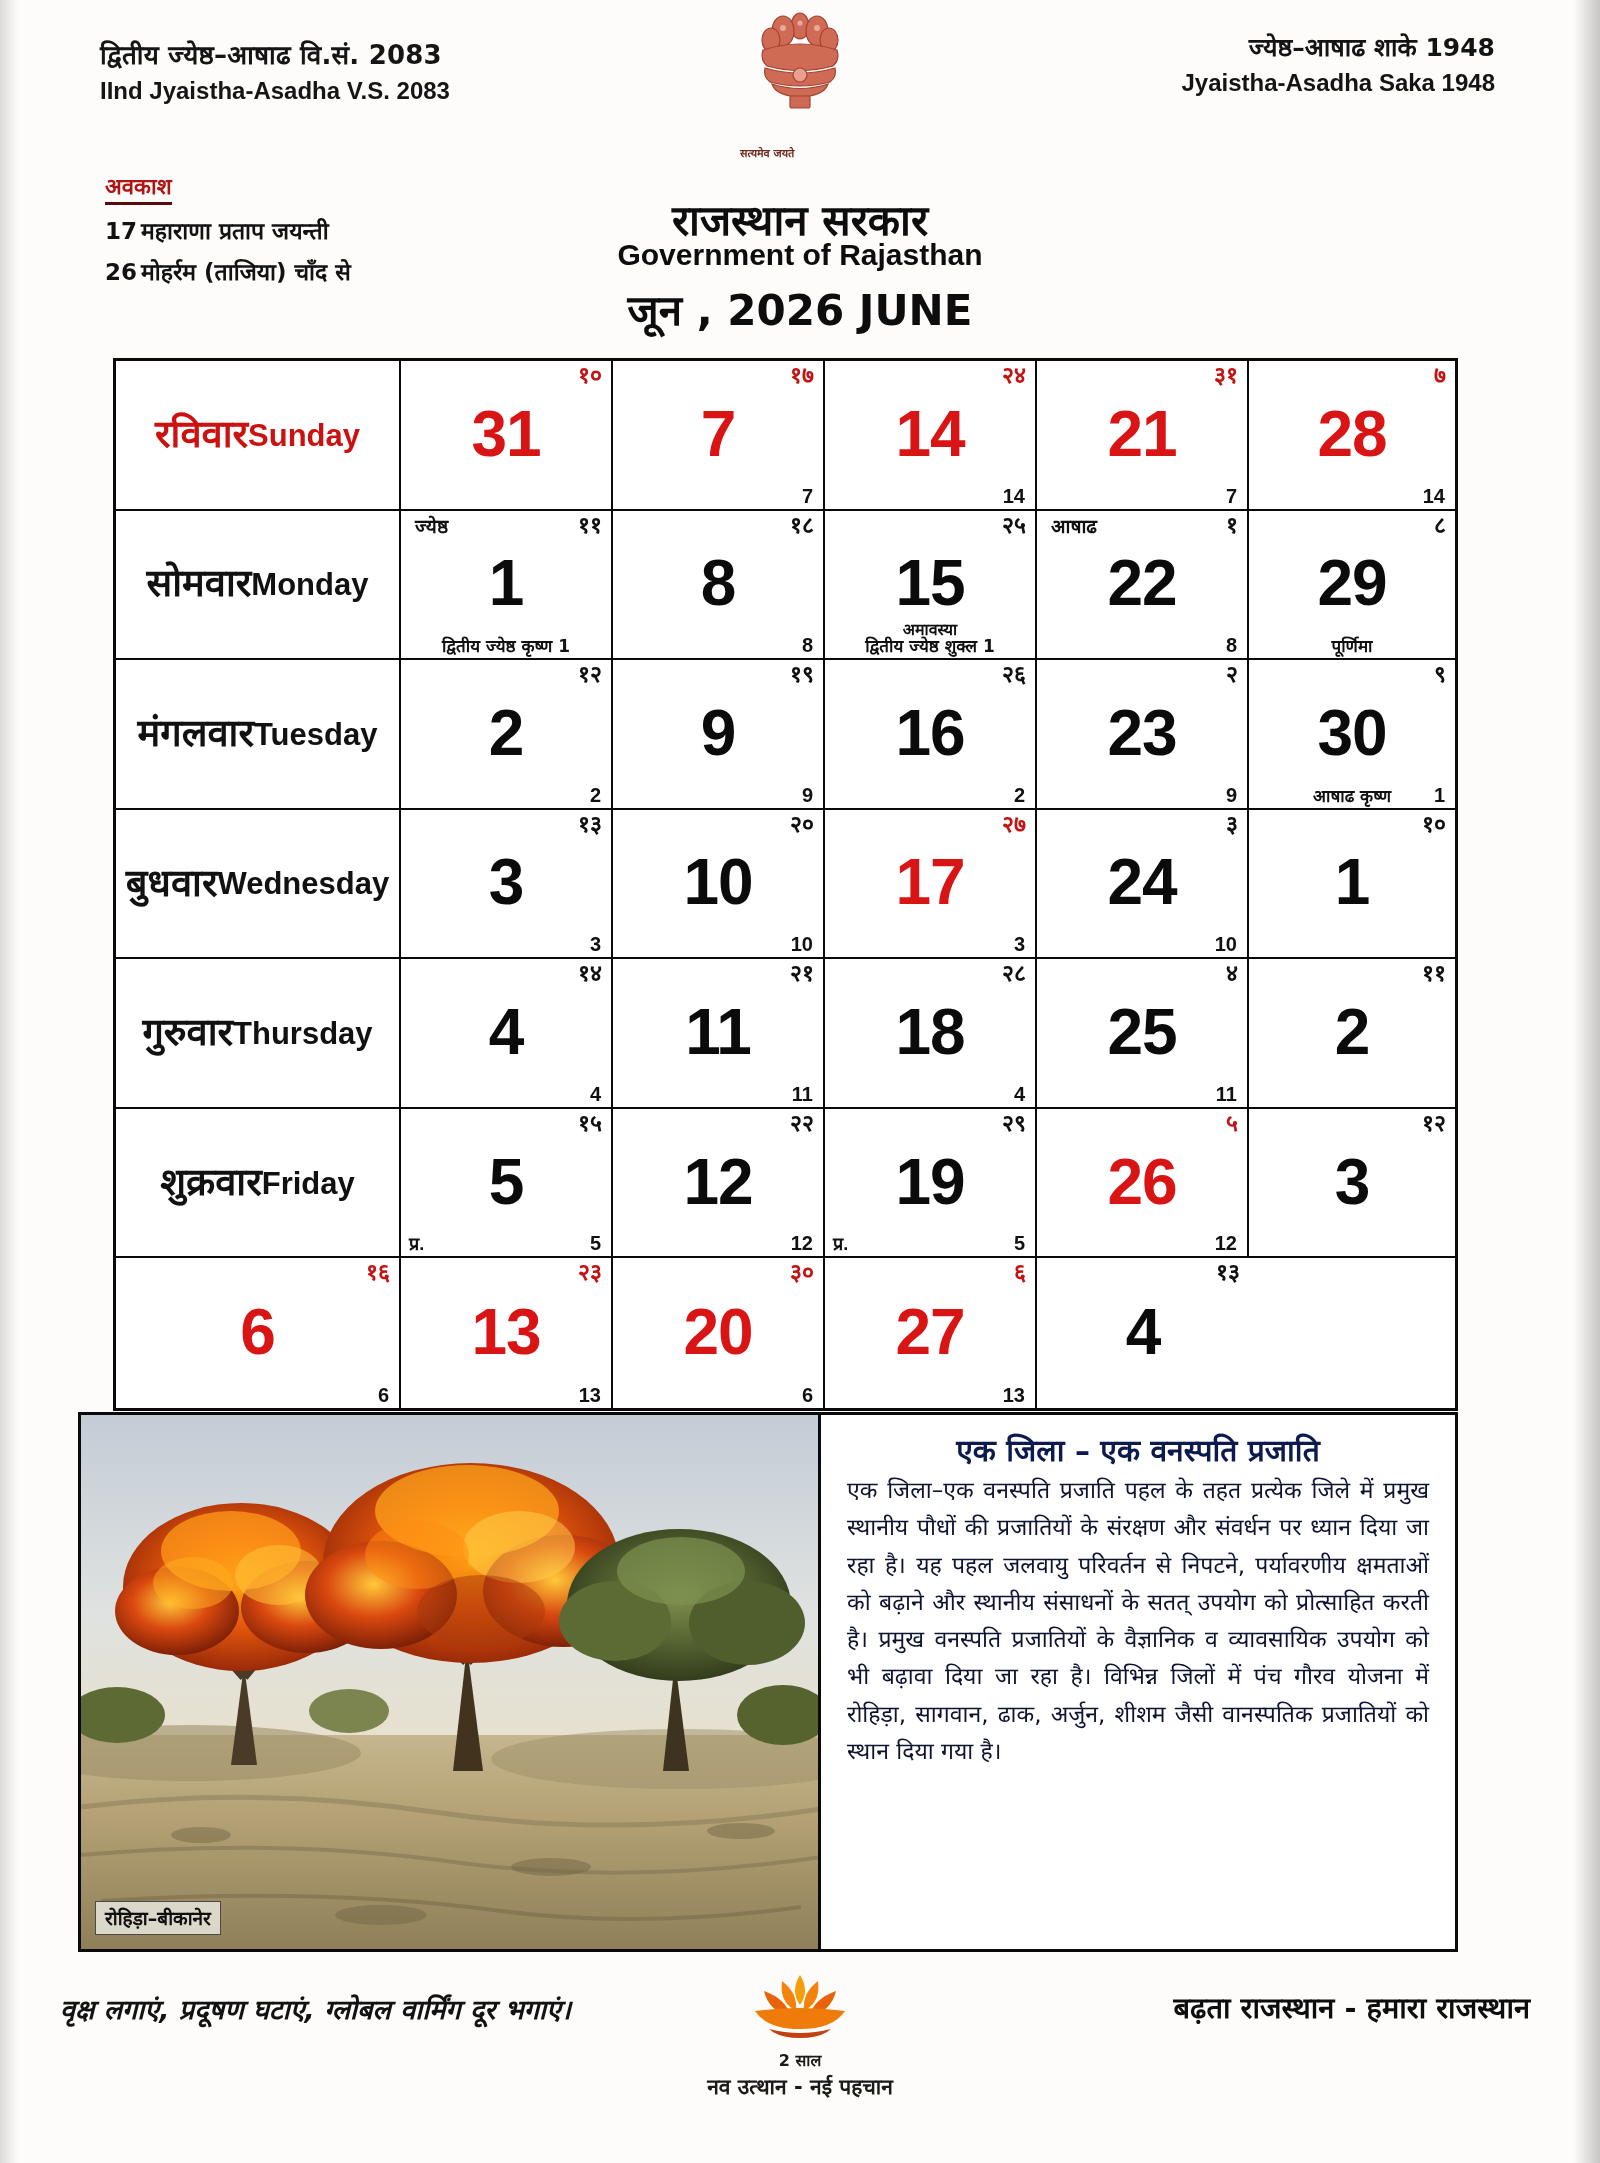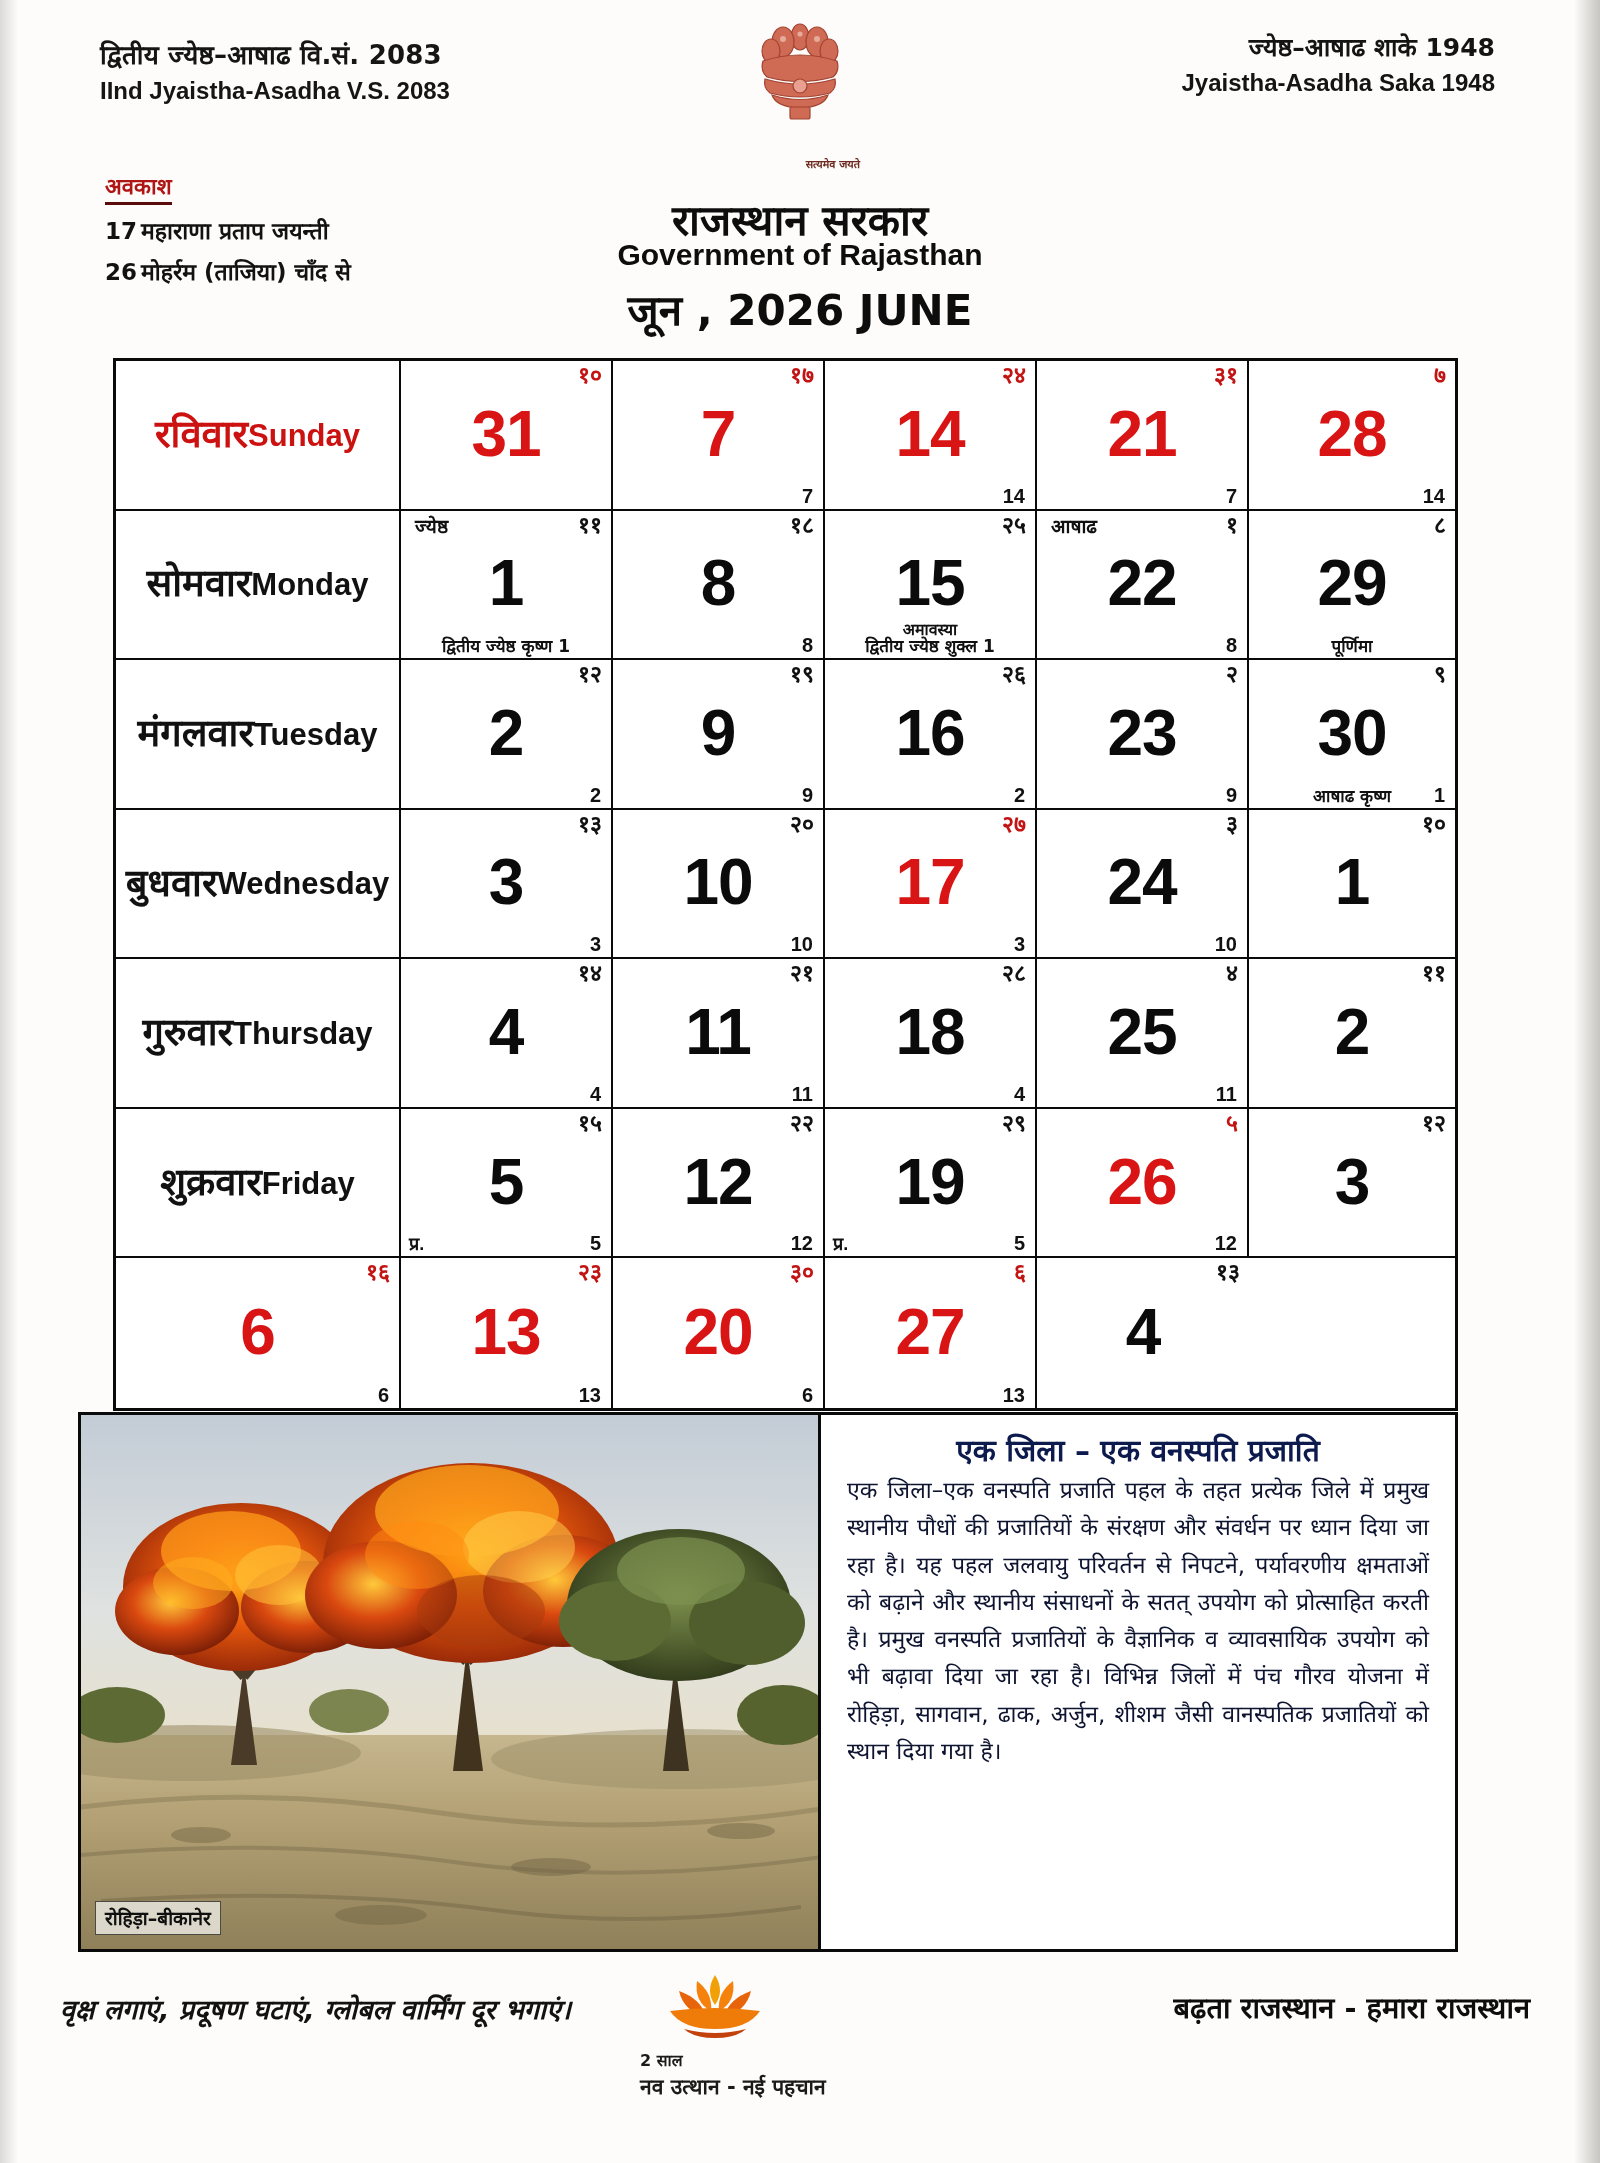--- a/index.html
+++ b/index.html
@@ -51,22 +51,22 @@
     position:absolute;right:105px;top:30px;text-align:right;
     line-height:1.4;
   }
   .saka-hi{
     font-family:"DejaVu Sans",sans-serif;
     font-size:25px;font-weight:bold;color:#141414;
   }
   .saka-en{font-size:24px;font-weight:bold;color:#141414;margin-top:1px;}
 
   .emblem{
-    position:absolute;left:50%;top:15px;transform:translateX(-50%);
-    width:120px;text-align:right;
+    position:absolute;left:50%;top:4px;transform:translateX(-50%);
+    width:120px;text-align:left;
   }
   .emblem svg{display:block;margin:0 auto;}
   .emblem-motto{
     font-family:"DejaVu Sans",sans-serif;
     font-size:11px;font-weight:bold;color:#6d2a20;margin-top:1px;
   }
   .gov-hi{
     position:absolute;left:50%;top:190px;transform:translateX(-50%);
     font-family:"DejaVu Sans",sans-serif;
     font-size:42px;font-weight:bold;color:#0d0d0d;white-space:nowrap;
@@ -207,21 +207,21 @@
     white-space:nowrap;
   }
   .foot-right{
     position:absolute;right:70px;top:22px;
     font-family:"DejaVu Sans",sans-serif;
     font-size:29px;font-weight:bold;color:#0d0d0d;
     white-space:nowrap;
   }
   .logo{
     position:absolute;left:50%;top:0px;transform:translateX(-50%);
-    width:320px;
+    text-align:center;width:320px;
   }
   .logo-sub1{
     font-family:"DejaVu Sans",sans-serif;
     font-size:16px;font-weight:bold;color:#1a1a1a;margin-top:-4px;
   }
   .logo-sub2{
     font-family:"DejaVu Sans",sans-serif;
     font-size:21px;font-weight:bold;color:#1a1a1a;margin-top:1px;
   }
   .edge-shadow{

